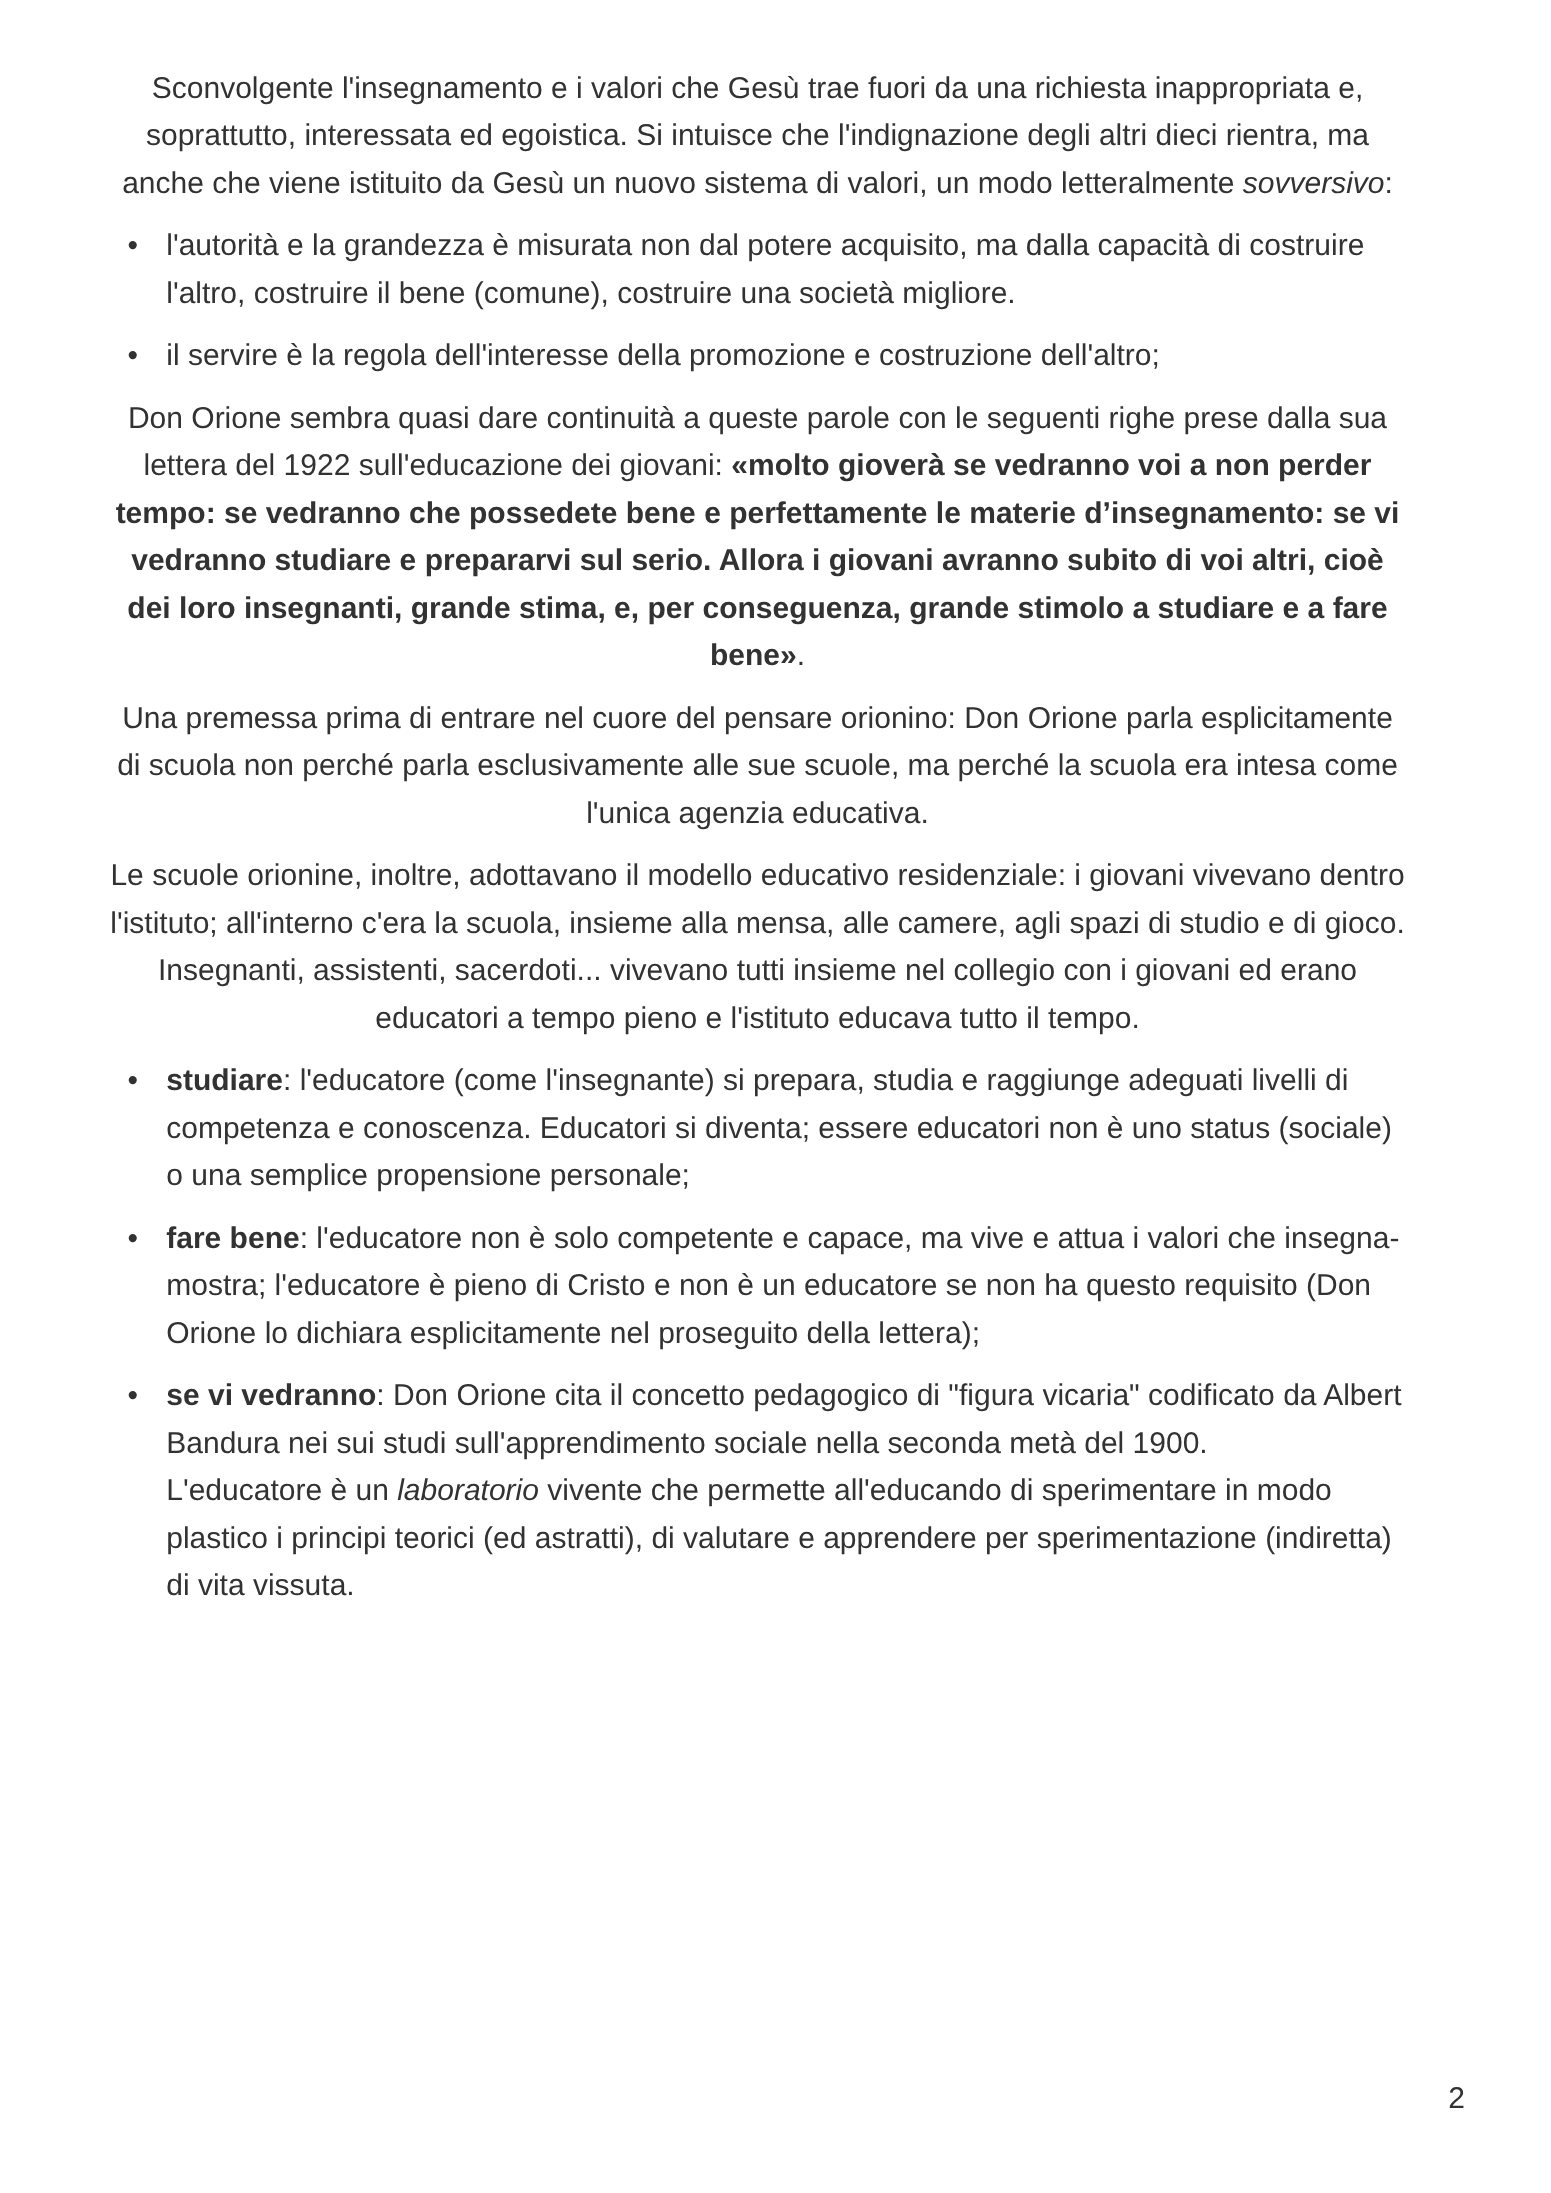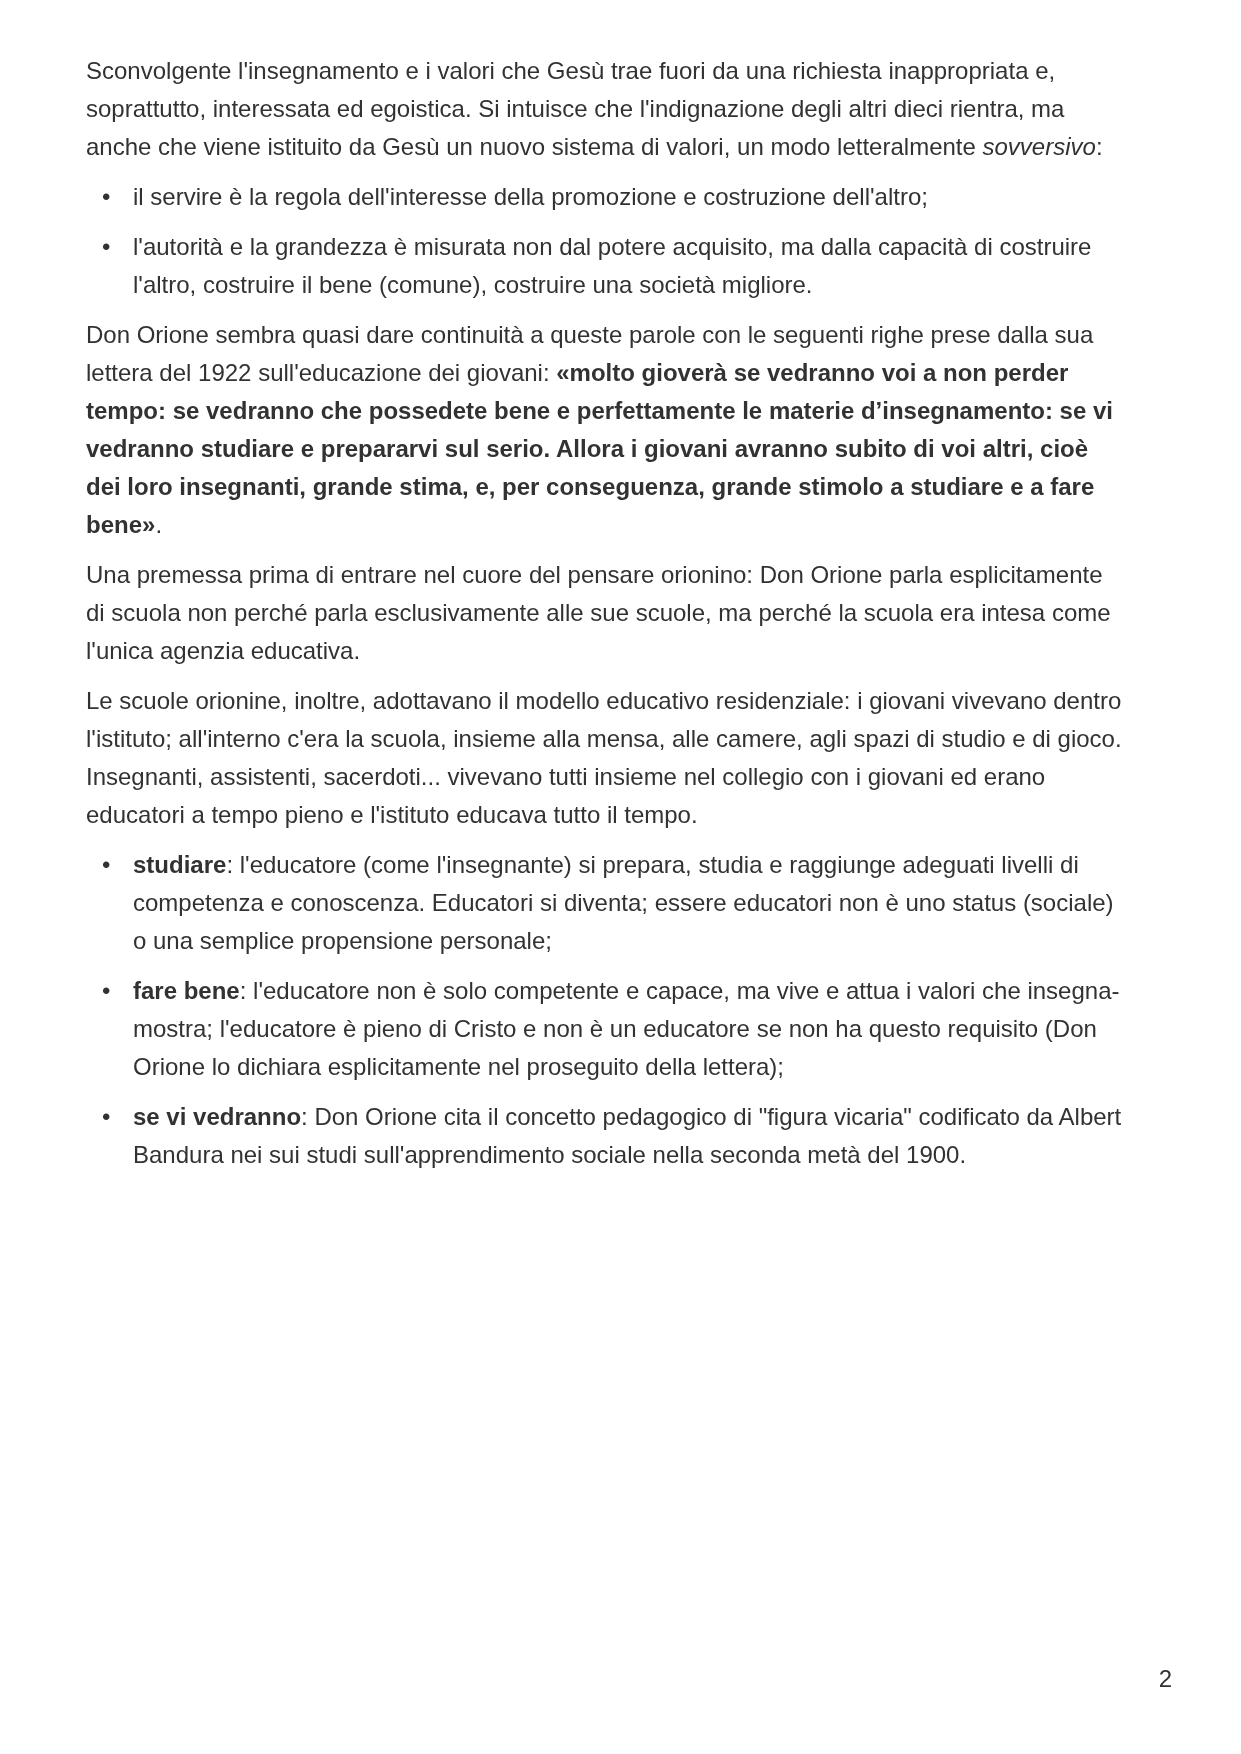--- a/index.html
+++ b/index.html
@@ -19,20 +19,21 @@
     -webkit-font-smoothing: antialiased;
   }
   .doc-body {
     position: absolute;
     top: 52px;
     left: 86px;
     width: 1040px;
   }
   p {
     margin: 0 0 12px 0;
+    text-align: center;
   }
   ul.doc-list {
     list-style: none;
     margin: 0 0 12px 0;
     padding: 0;
   }
   ul.doc-list > li {
     position: relative;
     padding-left: 47px;
     margin-bottom: 12px;
@@ -56,38 +57,39 @@
 </style>
 </head>
 <body>
 
 <div class="doc-page">
   <div class="doc-body">
 
     <p><span>Sconvolgente l'insegnamento e i valori che Gesù trae fuori da una richiesta inappropriata e, soprattutto, interessata ed egoistica. Si intuisce che l'indignazione degli altri dieci rientra, ma anche che viene istituito da Gesù un nuovo sistema di valori, un modo letteralmente </span><em>sovversivo</em><span>:</span></p>
 
     <ul class="doc-list">
+      <li>l'autorità e la grandezza è misurata non dal potere acquisito, ma dalla capacità di costruire l'altro, costruire il bene (comune), costruire una società migliore.</li>
       <li>il servire è la regola dell'interesse della promozione e costruzione dell'altro;</li>
-      <li>l'autorità e la grandezza è misurata non dal potere acquisito, ma dalla capacità di costruire l'altro, costruire il bene (comune), costruire una società migliore.</li>
     </ul>
 
 
     <p><span>Don Orione sembra quasi dare continuità a queste parole con le seguenti righe prese dalla sua lettera del 1922 sull'educazione dei giovani: </span><strong>«molto gioverà se vedranno voi a non perder tempo: se vedranno che possedete bene e perfettamente le materie d’insegnamento: se vi vedranno studiare e prepararvi sul serio. Allora i giovani avranno subito di voi altri, cioè dei loro insegnanti, grande stima, e, per conseguenza, grande stimolo a studiare e a fare bene»</strong><span>.</span></p>
 
     <p>Una premessa prima di entrare nel cuore del pensare orionino: Don Orione parla esplicitamente di scuola non perché parla esclusivamente alle sue scuole, ma perché la scuola era intesa come l'unica agenzia educativa.</p>
 
     <p>Le scuole orionine, inoltre, adottavano il modello educativo residenziale: i giovani vivevano dentro l'istituto; all'interno c'era la scuola, insieme alla mensa, alle camere, agli spazi di studio e di gioco. Insegnanti, assistenti, sacerdoti... vivevano tutti insieme nel collegio con i giovani ed erano educatori a tempo pieno e l'istituto educava tutto il tempo.</p>
 
 
     <ul class="doc-list">
       <li><strong>studiare</strong><span>: l'educatore (come l'insegnante) si prepara, studia e raggiunge adeguati livelli di competenza e conoscenza. Educatori si diventa; essere educatori non è uno status (sociale) o una semplice propensione personale;</span></li>
 
       <li><strong>fare bene</strong><span>: l'educatore non è solo competente e capace, ma vive e attua i valori che insegna-mostra; l'educatore è pieno di Cristo e non è un educatore se non ha questo requisito (Don Orione lo dichiara esplicitamente nel proseguito della lettera);</span></li>
 
       <li>
         <div><strong>se vi vedranno</strong><span>: Don Orione cita il concetto pedagogico di "figura vicaria" codificato da Albert Bandura nei sui studi sull'apprendimento sociale nella seconda metà del 1900.</span></div>
+        <div><span>L'educatore è un </span><em>laboratorio</em><span> vivente che permette all'educando di sperimentare in modo plastico i principi teorici (ed astratti), di valutare e apprendere per sperimentazione (indiretta) di vita vissuta.</span></div>
       </li>
     </ul>
 
   </div>
 
   <div class="page-number">2</div>
 </div>
 
 </body></html>

